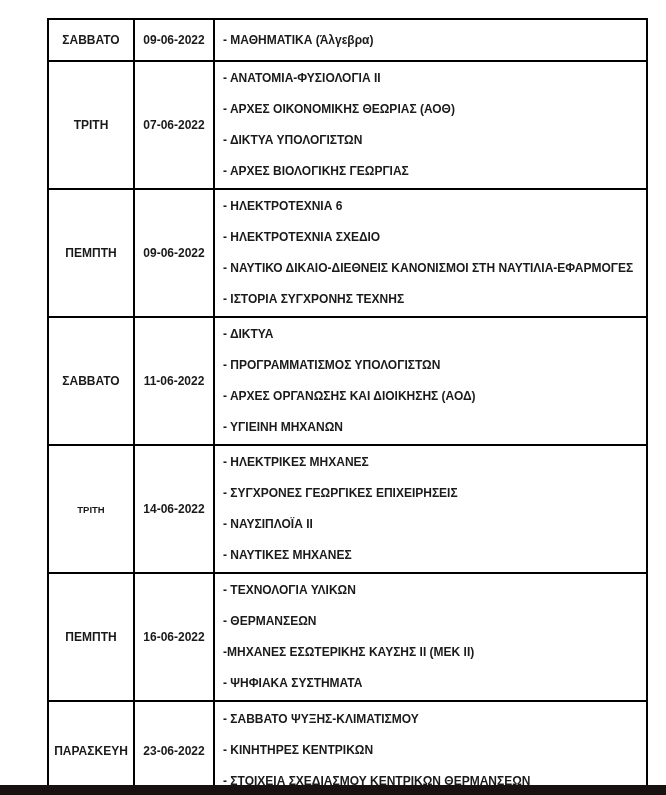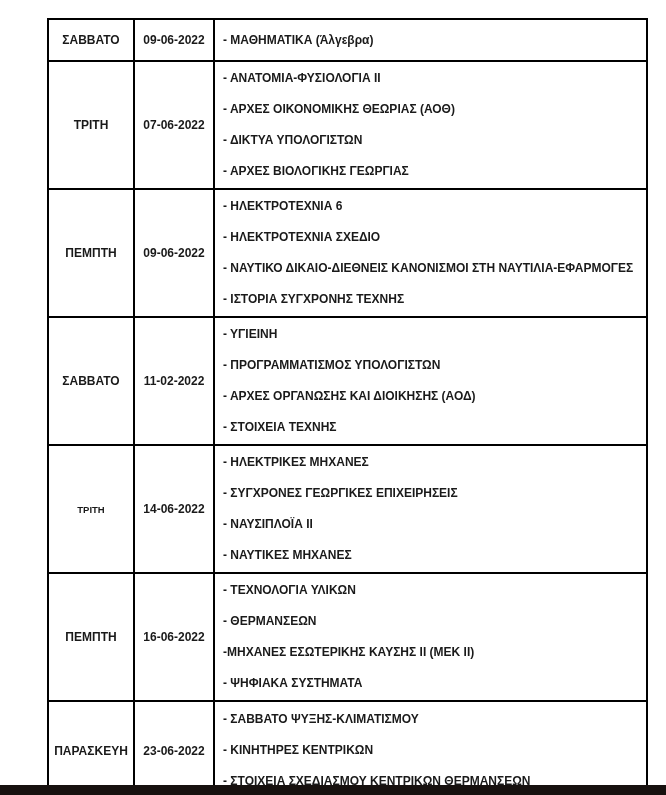--- a/index.html
+++ b/index.html
@@ -115,27 +115,27 @@
             <div class="subject-item">- ΗΛΕΚΤΡΟΤΕΧΝΙΑ ΣΧΕΔΙΟ</div>
             <div class="subject-item">- ΝΑΥΤΙΚΟ ΔΙΚΑΙΟ-ΔΙΕΘΝΕΙΣ ΚΑΝΟΝΙΣΜΟΙ ΣΤΗ ΝΑΥΤΙΛΙΑ-ΕΦΑΡΜΟΓΕΣ</div>
             <div class="subject-item">- ΙΣΤΟΡΙΑ ΣΥΓΧΡΟΝΗΣ ΤΕΧΝΗΣ</div>
           </td>
   </tr>
         <tr class="schedule-row">
     <td class="day-cell">
       <span>ΣΑΒΒΑΤΟ</span>
     </td>
     <td class="date-cell">
-      <span>11-02-2022</span>
+      <span>11-06-2022</span>
     </td>
     <td class="subjects-cell">
-            <div class="subject-item">- ΥΓΙΕΙΝΗ</div>
+            <div class="subject-item">- ΔΙΚΤΥΑ</div>
             <div class="subject-item">- ΠΡΟΓΡΑΜΜΑΤΙΣΜΟΣ ΥΠΟΛΟΓΙΣΤΩΝ</div>
             <div class="subject-item">- ΑΡΧΕΣ ΟΡΓΑΝΩΣΗΣ ΚΑΙ ΔΙΟΙΚΗΣΗΣ (ΑΟΔ)</div>
-            <div class="subject-item">- ΣΤΟΙΧΕΙΑ ΤΕΧΝΗΣ</div>
+            <div class="subject-item">- ΥΓΙΕΙΝΗ ΜΗΧΑΝΩΝ</div>
           </td>
   </tr>
         <tr class="schedule-row">
     <td class="day-cell">
       <span class="day-small">ΤΡΙΤΗ</span>
     </td>
     <td class="date-cell">
       <span>14-06-2022</span>
     </td>
     <td class="subjects-cell">

